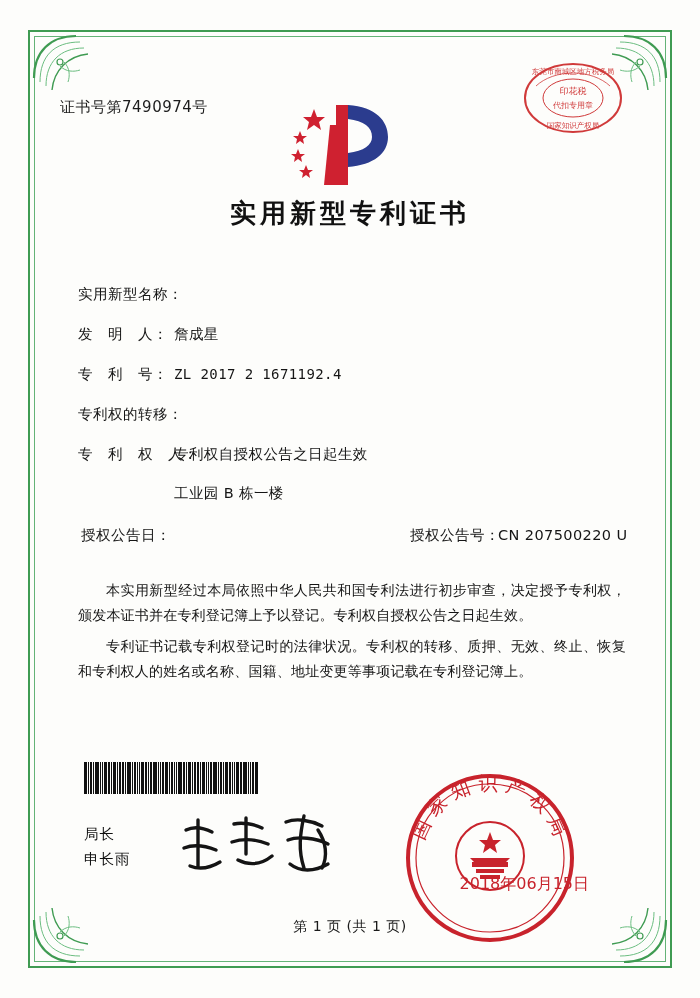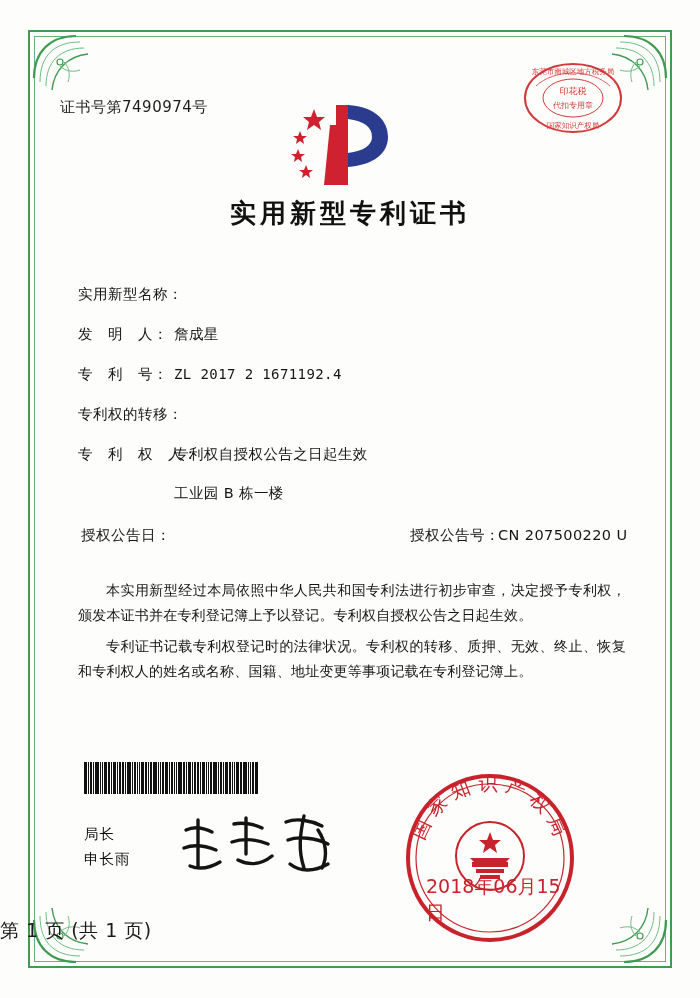--- a/index.html
+++ b/index.html
@@ -206,37 +206,37 @@
   
   .big-seal {
     position: absolute;
     left: 402px;
     top: 770px;
     width: 176px;
     height: 176px;
   }
   .seal-date {
     position: absolute;
-    left: 426px;
+    left: 439px;
     top: 874px;
     width: 150px;
-    text-align: left;
-    font-size: 19px;
+    text-align: right;
+    font-size: 16px;
     color: #c8232c;
     font-family: "DejaVu Sans", "Liberation Sans", sans-serif;
   }
 
   
   .footer {
     position: absolute;
     left: 0;
     top: 918px;
     width: 700px;
-    text-align: left;
-    font-size: 19px;
+    text-align: center;
+    font-size: 14px;
     color: #1a1a1a;
     letter-spacing: 0.5px;
   }
 </style>
 </head>
 <body>
 
 <div class="certificate">
 
   <div class="border-outer"></div>

